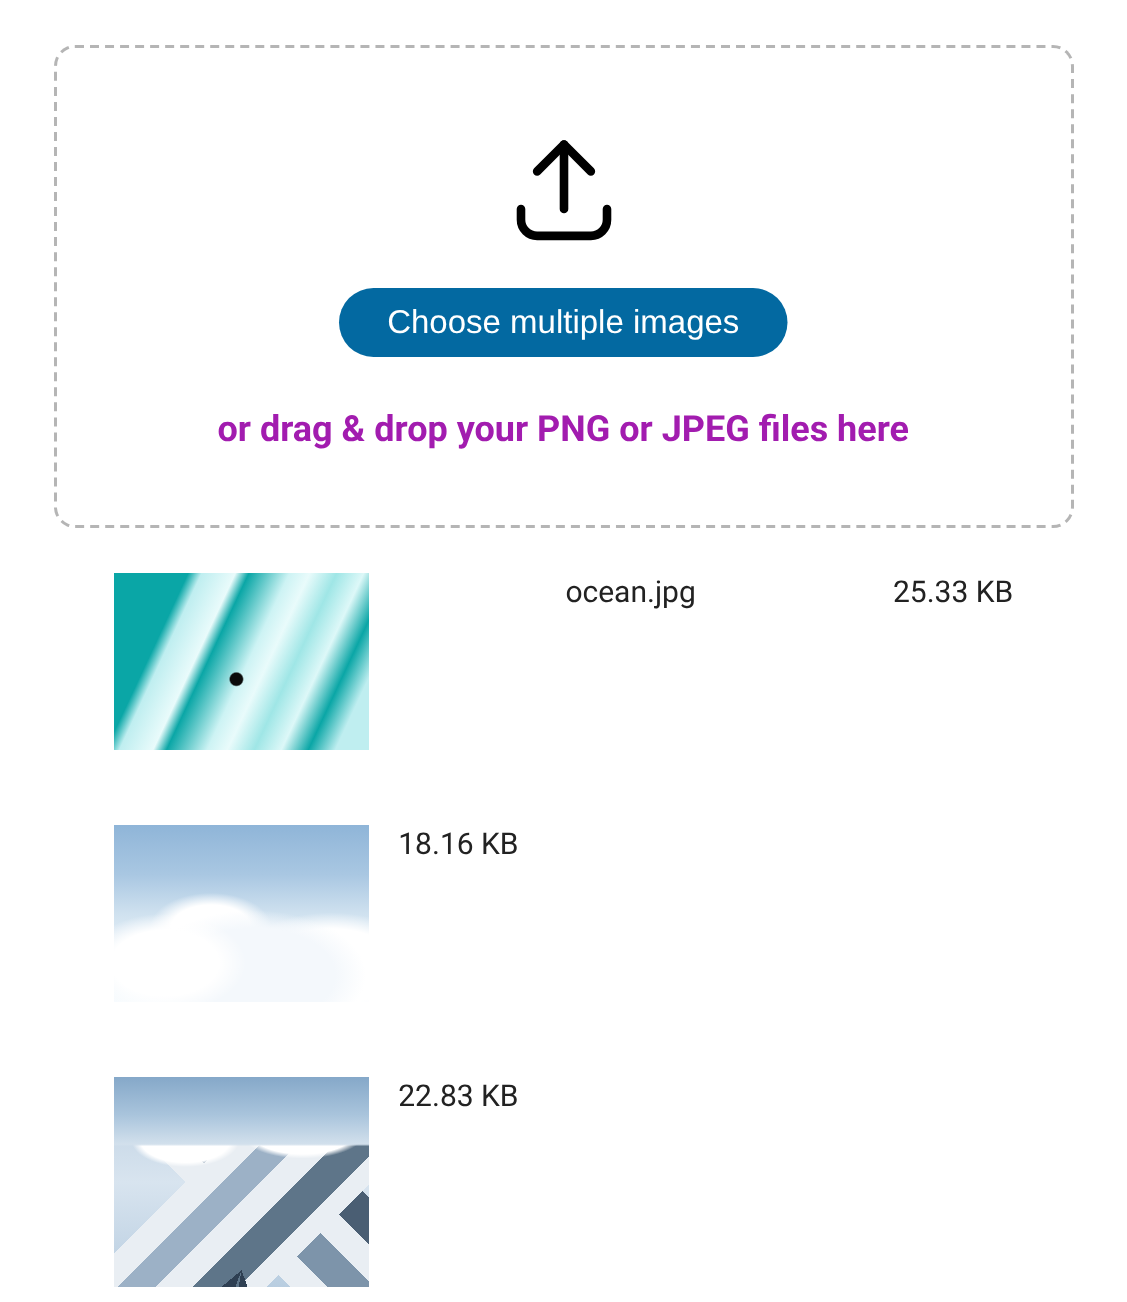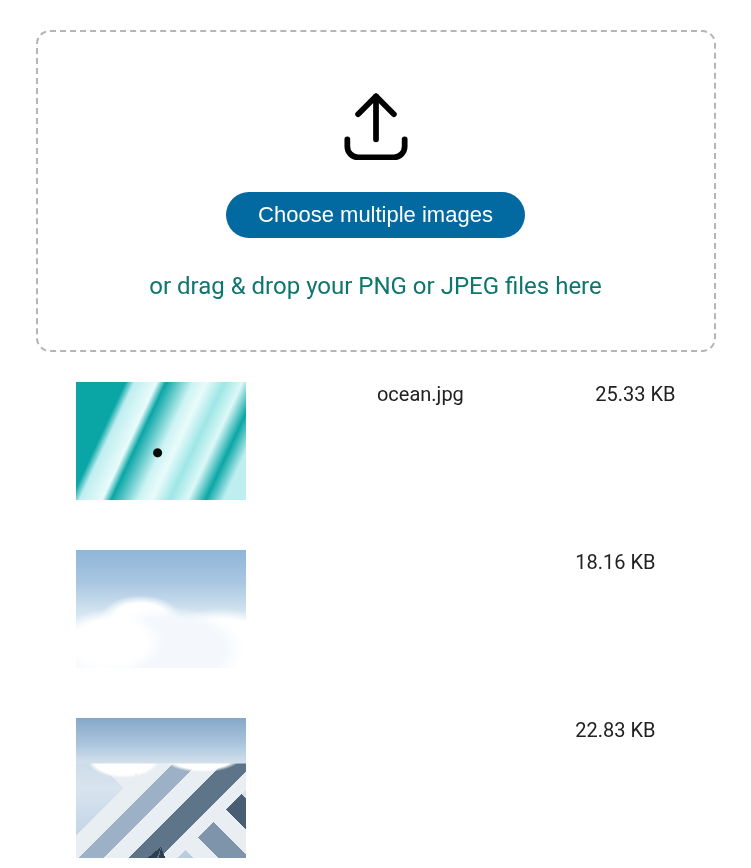--- a/index.html
+++ b/index.html
@@ -28,22 +28,22 @@
       font-size: 22px;
       font-weight: 400;
       padding: 10px 32px;
       border-radius: 999px;
       border: none;
       cursor: pointer;
       margin-bottom: 34px;
     }
     .hint {
       font-size: 24px;
-      font-weight: 400;
-      color: #0f766e;
+      font-weight: 700;
+      color: #a21caf;
     }
     .file-list {
       width: 600px;
       margin: 4px auto;
     }
     .file-row {
       display: grid;
       grid-template-columns: 170px 1fr auto;
       gap: 20px;
       align-items: start;
@@ -56,21 +56,21 @@
       background-position: center;
     }
     .fname {
       font-size: 20px;
       color: #222;
       text-align: center;
     }
     .fsize {
       font-size: 20px;
       color: #222;
-      text-align: right;
+      text-align: left;
       white-space: nowrap;
     }
     
     .thumb-ocean {
       background:
         radial-gradient(circle at 48% 60%, #0b0b0b 0 4px, transparent 5px),
         linear-gradient(115deg, #0aa6a6 0%, #0aa6a6 22%, #bfeef0 26%, #e9fbfb 36%, #0aa6a6 40%, #cdf3f4 52%, #e9fbfb 58%, #9fe6e6 66%, #ddf8f8 74%, #0aa6a6 82%, #bfeef0 90%);
     }
     .thumb-sky {
       background:

